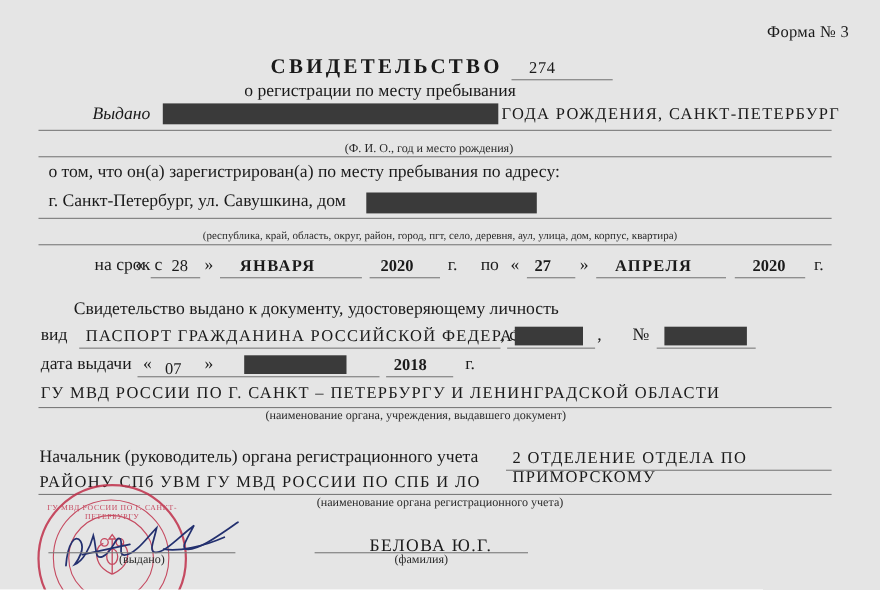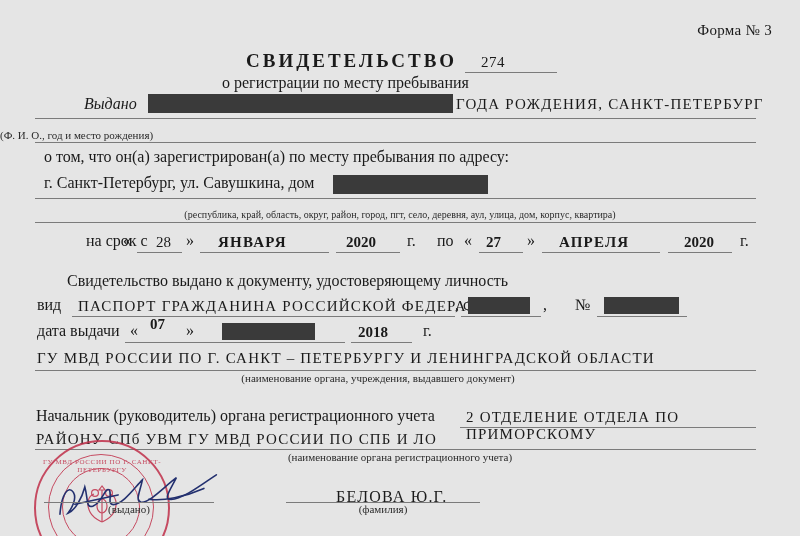--- a/index.html
+++ b/index.html
@@ -137,21 +137,21 @@
   <div class="line" style="left:465px; top:72px; width:92px;"></div>
 
   <div class="abs title-sub" style="left:222px; top:74px;">о регистрации по месту пребывания</div>
 
   <div class="abs body-text" style="left:84px; top:95px;font-style:italic;">Выдано</div>
   <div class="redact" style="left:148px; top:94px; width:305px; height:19px;"></div>
   <div class="abs body-text-sm spaced" style="left:456px; top:96px;">ГОДА РОЖДЕНИЯ, САНКТ-ПЕТЕРБУРГ</div>
   <div class="line" style="left:35px; top:118px; width:721px;"></div>
 
   <div class="line" style="left:35px; top:142px; width:721px;"></div>
-  <div class="abs caption" style="left:0; top:129px; width:780px; text-align:left;font-family:Liberation Serif, serif;">(Ф. И. О., год и место рождения)</div>
+  <div class="abs caption" style="left:0; top:129px; width:780px; text-align:center;font-family:Liberation Serif, serif;">(Ф. И. О., год и место рождения)</div>
 
   <div class="abs body-text" style="left:44px; top:148px;">о том, что он(а) зарегистрирован(а) по месту пребывания по адресу:</div>
 
   <div class="abs body-text" style="left:44px; top:174px;">г. Санкт-Петербург, ул. Савушкина, дом</div>
   <div class="redact" style="left:333px; top:175px; width:155px; height:19px;"></div>
   <div class="line" style="left:35px; top:198px; width:721px;"></div>
 
   <div class="line" style="left:35px; top:222px; width:721px;"></div>
   <div class="abs caption-xs" style="left:0; top:209px; width:800px; text-align:center;">(республика, край, область, округ, район, город, пгт, село, деревня, аул, улица, дом, корпус, квартира)</div>
 
@@ -184,21 +184,21 @@
   <div class="abs body-text" style="left:455px; top:296px;">, серия</div>
   <div class="redact" style="left:468px; top:297px; width:62px; height:17px;"></div>
   <div class="line" style="left:461px; top:316px; width:80px;"></div>
   <div class="abs body-text" style="left:543px; top:296px;">,</div>
   <div class="abs body-text" style="left:575px; top:296px;">№</div>
   <div class="redact" style="left:604px; top:297px; width:75px; height:17px;"></div>
   <div class="line" style="left:597px; top:316px; width:90px;"></div>
 
   <div class="abs body-text" style="left:37px; top:322px;">дата выдачи</div>
   <div class="abs body-text" style="left:130px; top:322px;">«</div>
-  <div class="abs body-text-sm" style="left:150px; top:316px; font-weight:700;">07</div>
+  <div class="abs body-text-sm" style="left:150px; top:328px; font-weight:400;">07</div>
   <div class="abs body-text" style="left:186px; top:322px;">»</div>
   <div class="redact" style="left:222px; top:323px; width:93px; height:17px;"></div>
   <div class="line" style="left:125px; top:342px; width:220px;"></div>
   <div class="abs body-text-sm" style="left:358px; top:324px; font-weight:700;">2018</div>
   <div class="line" style="left:351px; top:342px; width:61px;"></div>
   <div class="abs body-text" style="left:423px; top:322px;">г.</div>
 
   <div class="abs body-text-sm spaced" style="left:37px; top:350px;">ГУ  МВД  РОССИИ  ПО  Г. САНКТ – ПЕТЕРБУРГУ  И  ЛЕНИНГРАДСКОЙ ОБЛАСТИ</div>
   <div class="line" style="left:35px; top:370px; width:721px;"></div>
   <div class="abs caption" style="left:0; top:372px; width:756px; text-align:center;">(наименование органа, учреждения, выдавшего документ)</div>

